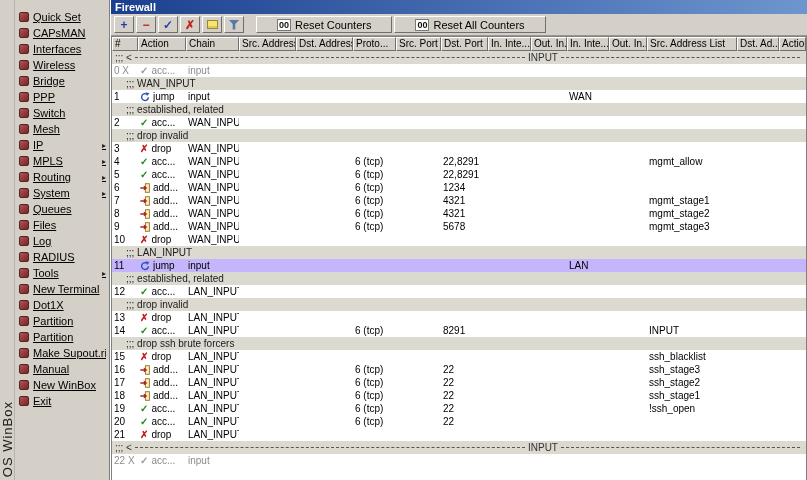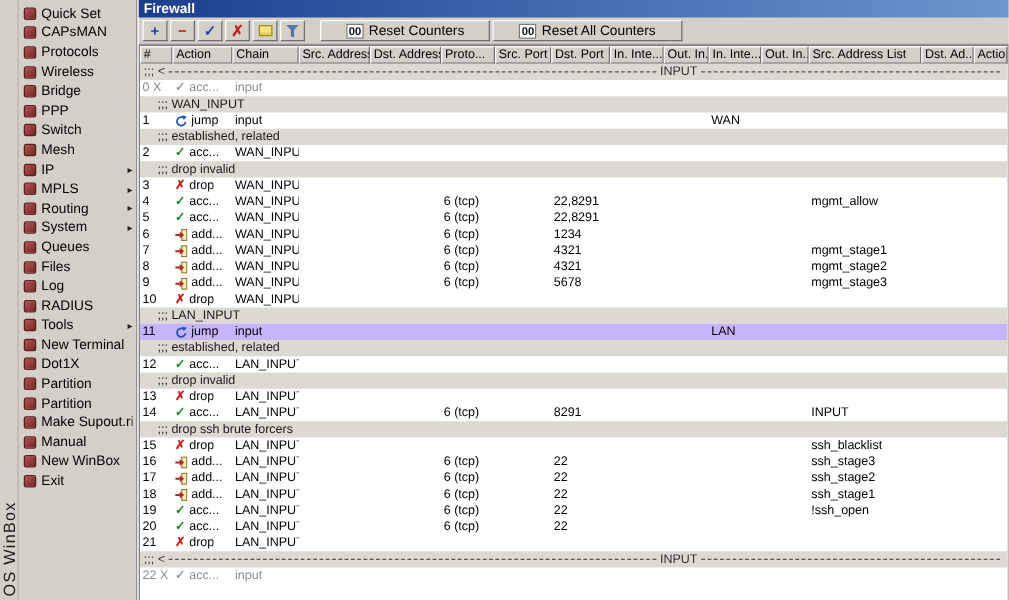--- a/index.html
+++ b/index.html
@@ -13,21 +13,21 @@
 
   .app{ position:relative; width:807px; height:480px; overflow:hidden; background:var(--gray); color:#000; display:flex; }
 
   
   .strip{ flex:0 0 15px; position:relative; background:var(--gray); border-right:1px solid #b8b4ac; }
   .vlabel{ position:absolute; left:0px; bottom:3px; writing-mode:vertical-rl; transform:rotate(180deg);
            font-size:13px; letter-spacing:1px; color:#1a1a1a; white-space:nowrap; }
 
   
   .sidebar{ flex:0 0 95px; background:var(--gray); border-right:1px solid #808080; padding-top:1px; overflow:hidden; }
-  .side-item{ display:flex; align-items:center; height:15.6px; padding:4px 3px 0 4px; cursor:default; }
+  .side-item{ display:flex; align-items:center; height:15.6px; padding:16px 3px 0 4px; cursor:default;text-decoration:underline; }
   .side-icon{ width:10px; height:10px; flex:0 0 10px; margin-right:4px;
               background:linear-gradient(135deg,#b05454,#772626); border:1px solid #5c1f1f; border-radius:2px; }
   .side-label{ font-size:11px; line-height:14px; flex:1; overflow:hidden; white-space:nowrap; }
   .side-arrow{ font-size:8px; color:#222; flex:0 0 auto; }
 
   
   .main{ flex:1; min-width:0; display:flex; flex-direction:column; background:var(--gray); border-left:1px solid #fff; }
   .titlebar{ flex:0 0 14px; height:14px; background:linear-gradient(to right,#1b3f8f,#6d96cf);
              color:#fff; font-size:11px; font-weight:bold; line-height:14px; padding-left:4px; }
 
@@ -92,21 +92,21 @@
       <div class="side-item">
         <span class="side-icon"></span>
         <span class="side-label">Quick Set</span>
       </div>
       <div class="side-item">
         <span class="side-icon"></span>
         <span class="side-label">CAPsMAN</span>
       </div>
       <div class="side-item">
         <span class="side-icon"></span>
-        <span class="side-label">Protocols</span>
+        <span class="side-label">Interfaces</span>
       </div>
       <div class="side-item">
         <span class="side-icon"></span>
         <span class="side-label">Wireless</span>
       </div>
       <div class="side-item">
         <span class="side-icon"></span>
         <span class="side-label">Bridge</span>
       </div>
       <div class="side-item">

